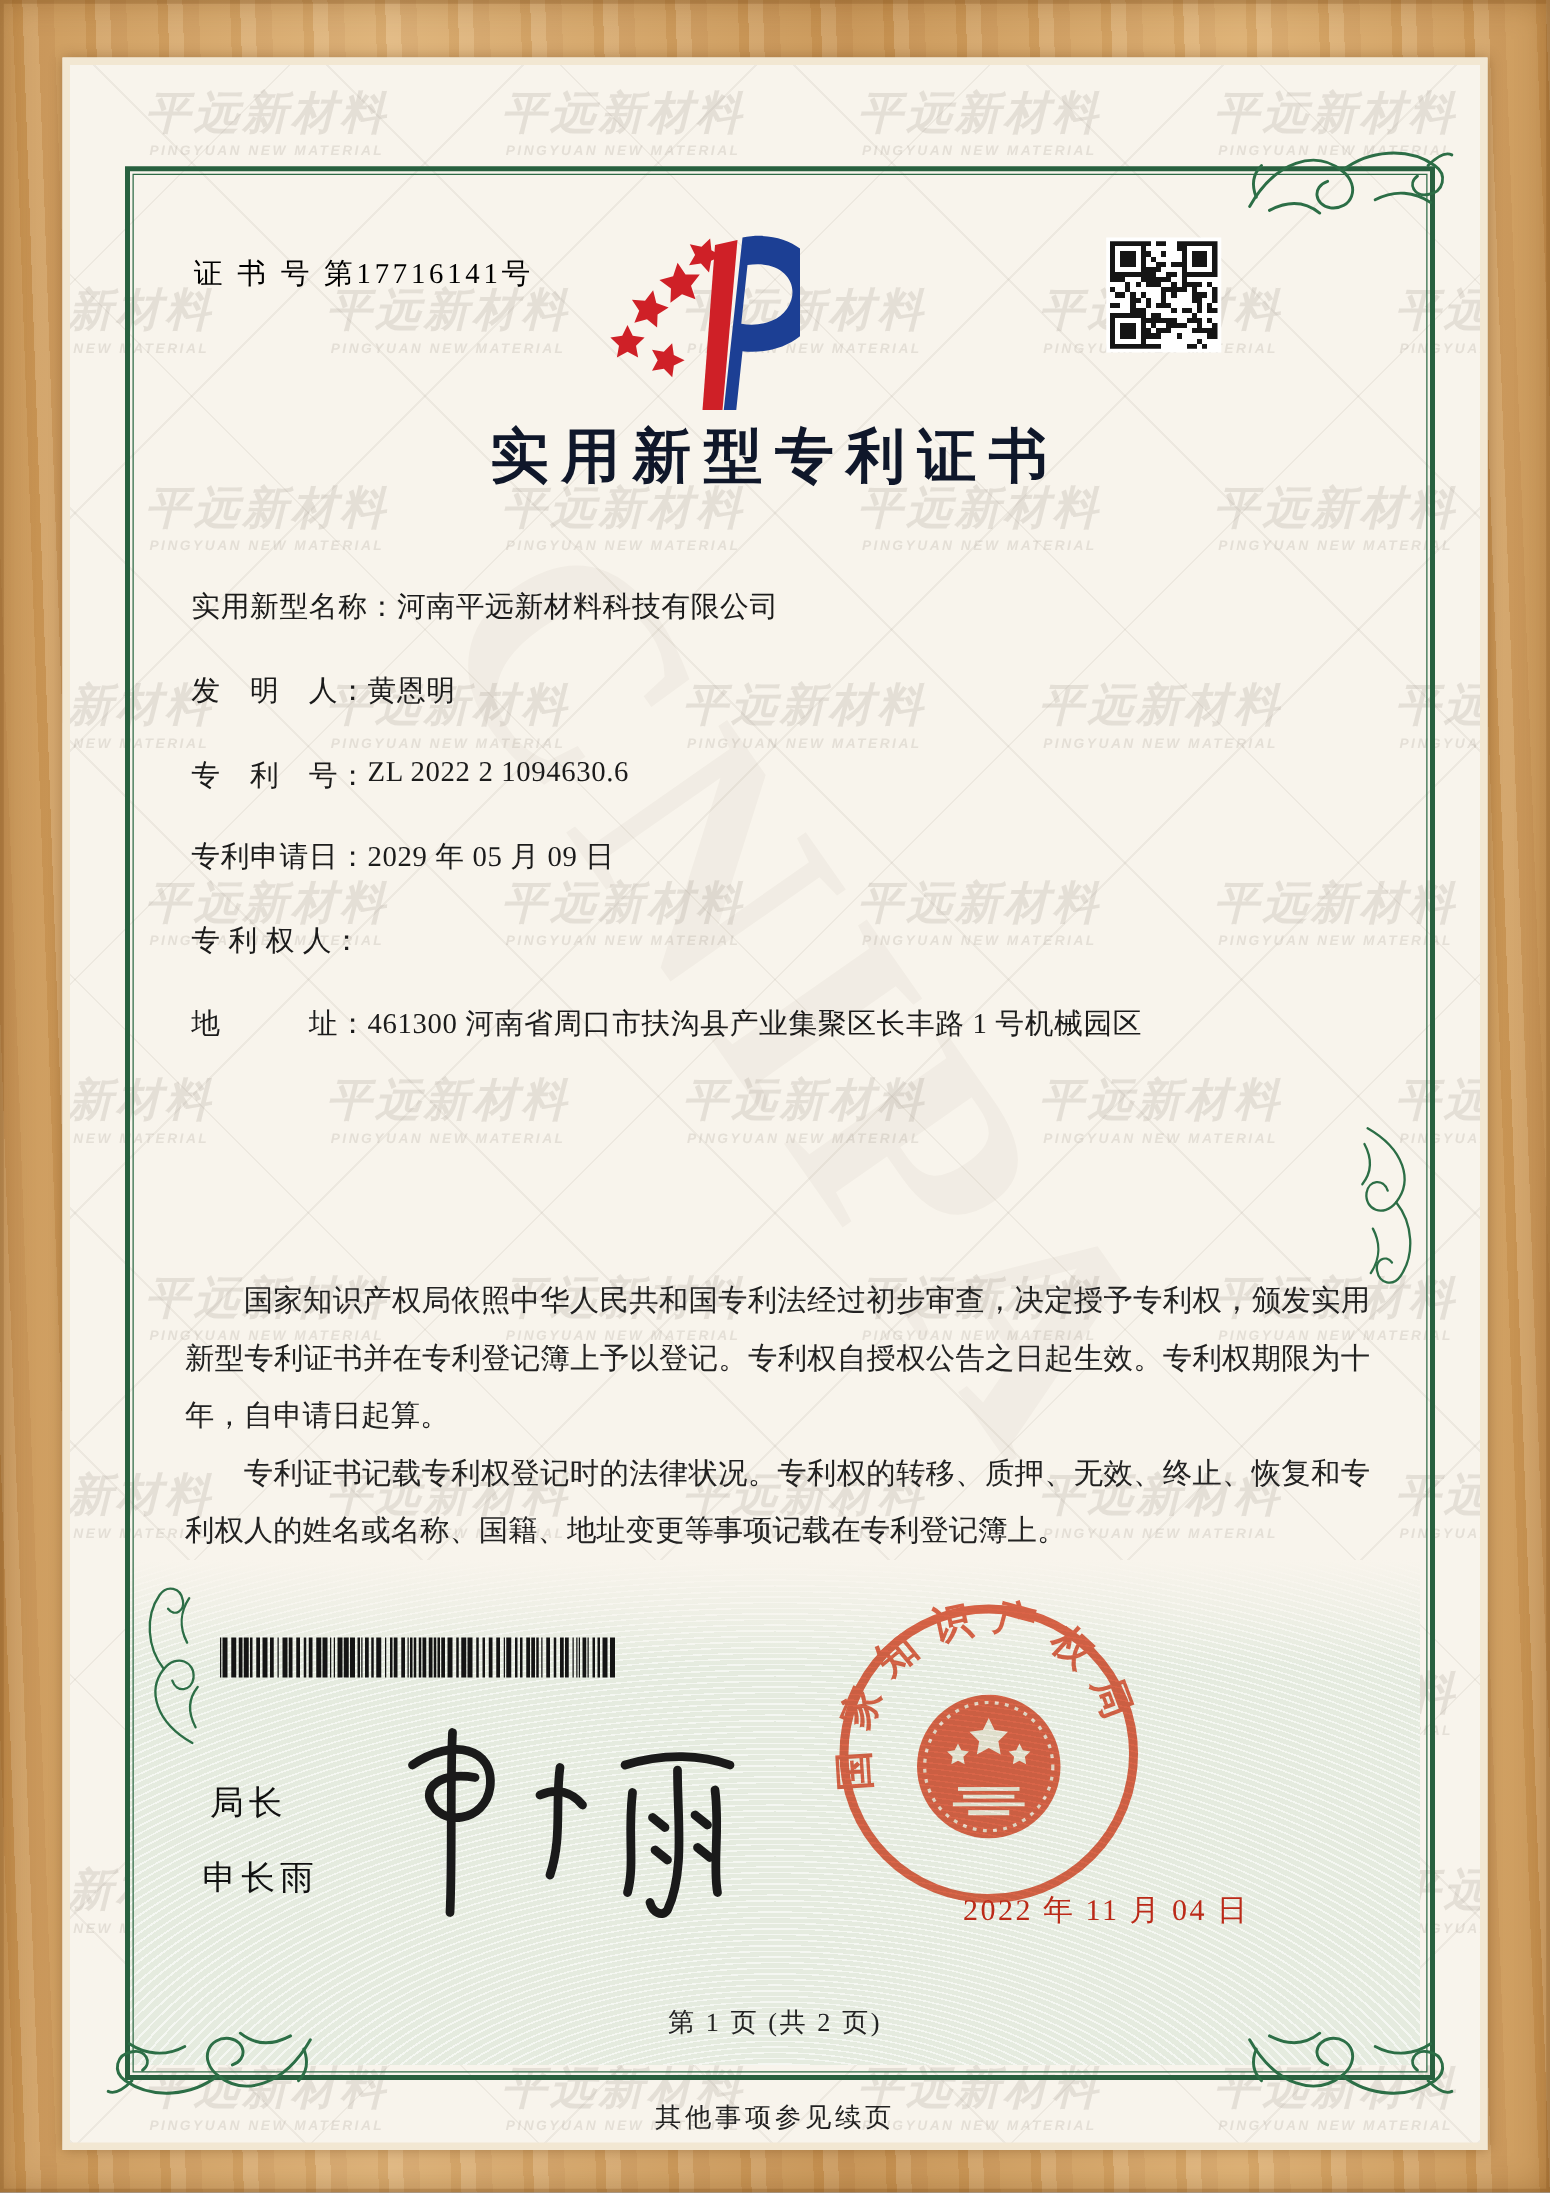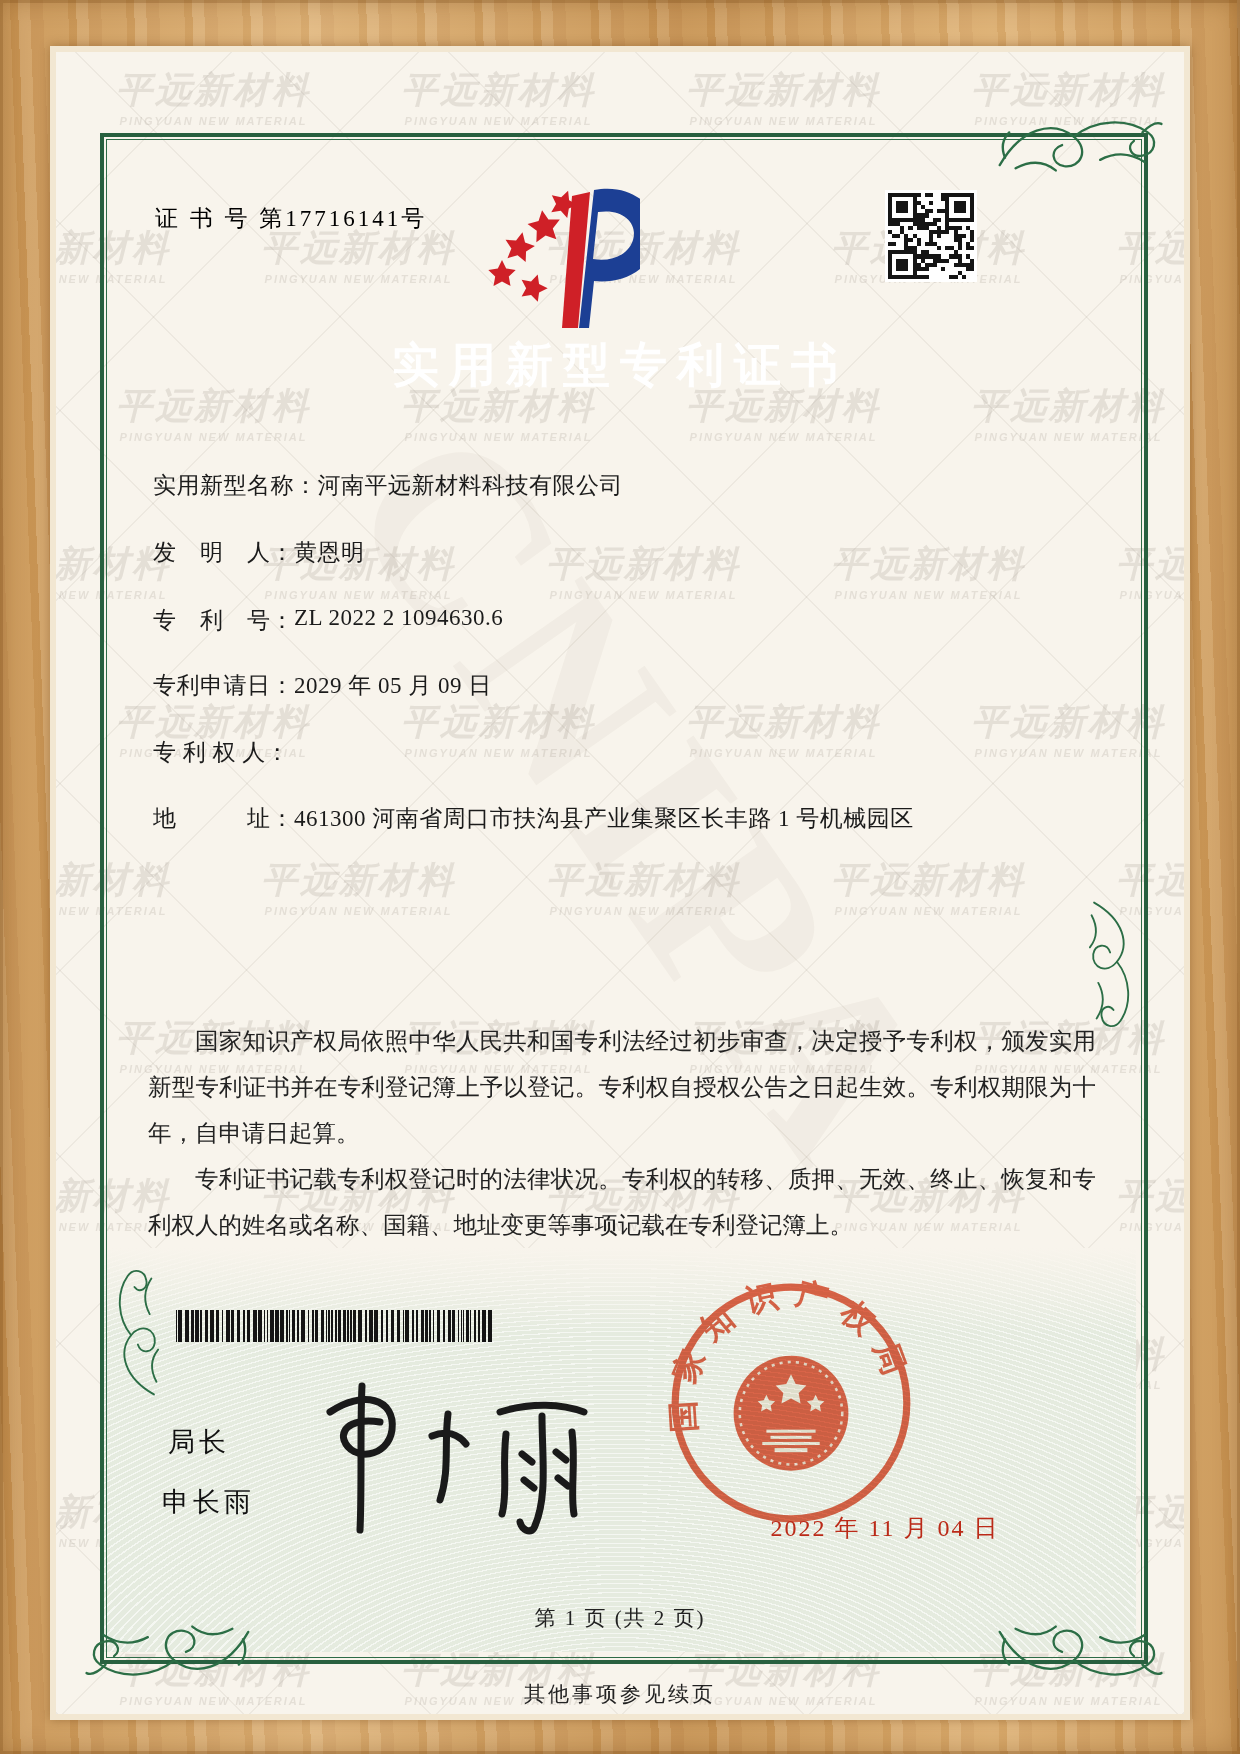--- a/index.html
+++ b/index.html
@@ -39,21 +39,21 @@
   .orn-tr{right:-20px;top:-30px;}
   .orn-bl{left:-20px;bottom:-30px;transform:scale(-1,-1);}
   .orn-br{right:-20px;bottom:-30px;transform:scaleY(-1);}
   .orn-mr{right:-52px;top:52%;transform:rotate(90deg) scale(.8);}
   .orn-ml{left:-52px;top:76%;transform:rotate(-90deg) scale(.8);}
   
   .cert-no{position:absolute;left:155px;top:203px;font-size:23px;color:#000000;letter-spacing:3px;}
   .logo{position:absolute;left:468px;top:182px;}
   .qr{position:absolute;left:885px;top:190px;width:92px;height:92px;background:#fff;padding:3px;box-sizing:border-box;}
   .title{position:absolute;left:0;width:100%;top:334px;text-align:center;
-    font-size:47px;font-weight:bold;color:#ffffff;letter-spacing:10px;}
+    font-size:47px;font-weight:bold;color:#0f172a;letter-spacing:10px;}
   .field-row{position:absolute;left:153px;display:flex;font-size:23px;color:#1b1b1b;letter-spacing:.5px;}
   .field-row .lab{flex:0 0 auto;white-space:pre;}
   .field-row .val{white-space:pre-wrap;max-width:648px;}
   .f0{top:470px;} .f1{top:537px;} .f2{top:605px;} .f3{top:670px;} .f4{top:737px;} .f5{top:803px;}
   .grant-date{position:absolute;left:153px;top:868px;font-size:23px;color:#1b1b1b;white-space:pre;}
   .grant-no{position:absolute;left:645px;top:868px;font-size:23px;color:#1b1b1b;white-space:pre;}
   .paras{position:absolute;left:148px;top:1018px;width:948px;font-size:23.5px;line-height:46px;color:#222;text-align:justify;}
   .paras p{margin:0;text-indent:2em;}
   .barcode{position:absolute;left:176px;top:1310px;width:320px;height:32px;display:flex;align-items:stretch;}
   .barcode div{background:#141414;flex:0 0 auto;}

